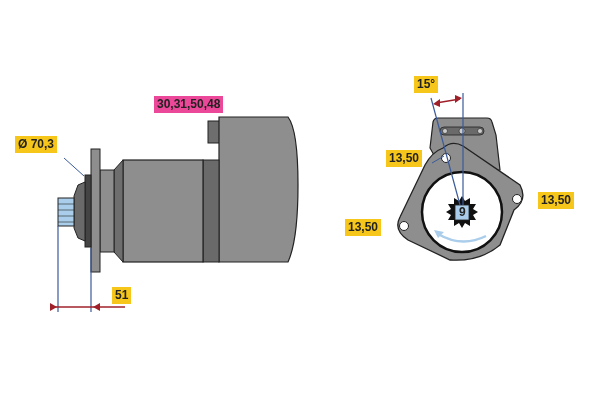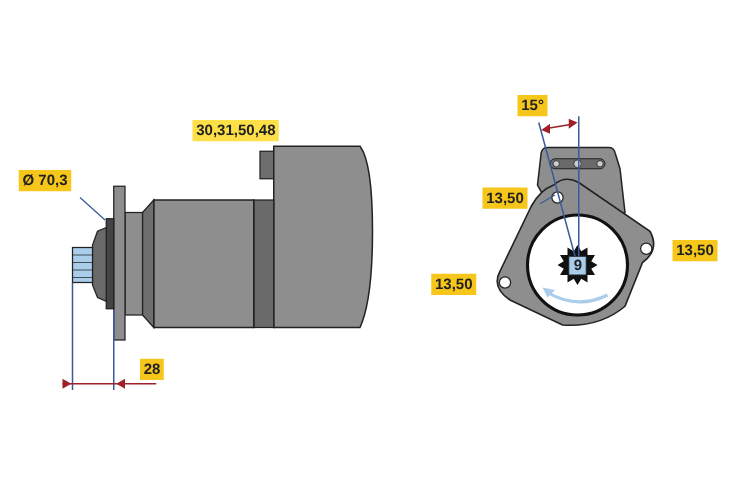--- a/index.html
+++ b/index.html
@@ -1,20 +1,20 @@
 <!DOCTYPE html>
 <html><head>
 <meta charset="utf-8">
 <style>
   html,body{margin:0;padding:0;background:#ffffff;}
   body{width:600px;height:400px;position:relative;overflow:hidden;font-family:"Liberation Sans",sans-serif;}
   svg{position:absolute;left:0;top:0;}
   .lbl{position:absolute;font-weight:bold;font-size:12px;color:#222;padding:1px 3px;line-height:15px;}
   .yellow{background:#f7c61a;text-align:center;}
-  .blue{background:#fde047;}
+  .blue{background:#ec4899;}
 </style>
 </head>
 <body>
 
 <svg width="600" height="400" viewBox="0 0 600 400">
 
   <g>
 
     <rect x="208" y="121" width="12" height="22" fill="#6e6e6e" stroke="#222" stroke-width="1"></rect>
 
@@ -75,19 +75,19 @@
     <line x1="463" y1="93" x2="463" y2="205" stroke="#3a5a9a" stroke-width="1.2"></line>
     <line x1="436" y1="103" x2="460" y2="99" stroke="#a0202a" stroke-width="1.3"></line>
     <polygon points="433,104 440,99 440,107" fill="#a0202a"></polygon>
     <polygon points="462,98 455,95 455,103" fill="#a0202a"></polygon>
     <line x1="432" y1="163" x2="444" y2="156" stroke="#3a5a9a" stroke-width="1"></line>
   </g>
 </svg>
 
 <div class="lbl blue" style="left:154px;top:96px;">30,31,50,48</div>
 <div class="lbl yellow" style="left:15px;top:136px;">Ø 70,3</div>
-<div class="lbl yellow" style="left:112px;top:287px;">28</div>
+<div class="lbl yellow" style="left:112px;top:287px;">51</div>
 
 <div class="lbl yellow" style="left:414px;top:76px;">15°</div>
 <div class="lbl yellow" style="left:386px;top:150px;">13,50</div>
 <div class="lbl yellow" style="left:538px;top:192px;">13,50</div>
 <div class="lbl yellow" style="left:345px;top:219px;">13,50</div>
 <div class="lbl" style="left:456px;top:205px;font-size:12px;padding:0 3px;">9</div>
 
 </body></html>

